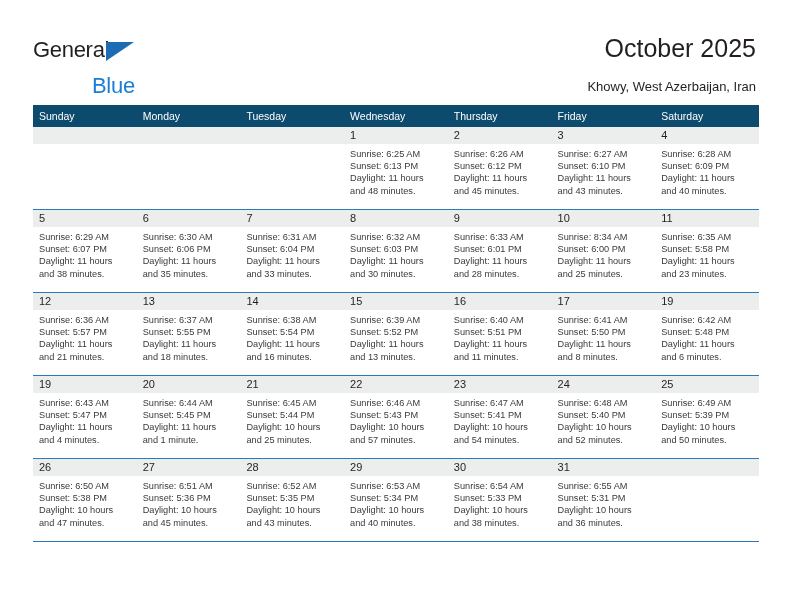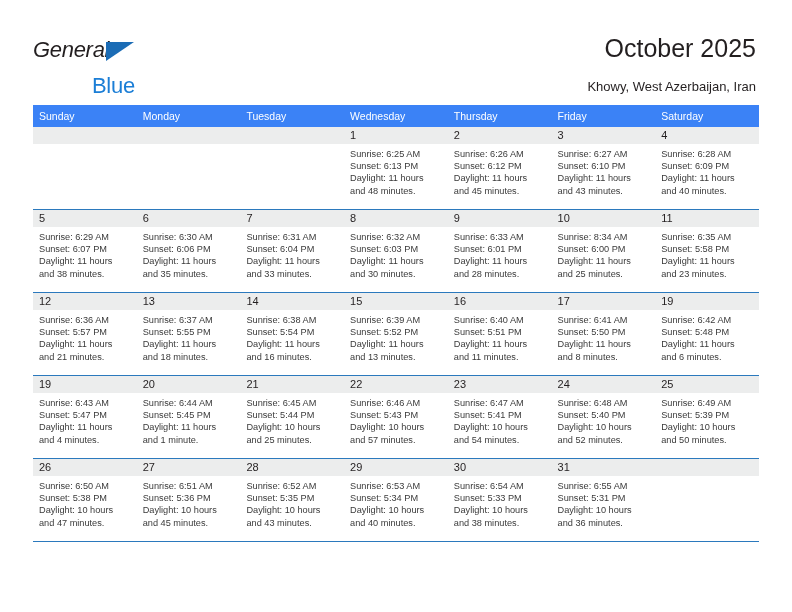--- a/index.html
+++ b/index.html
@@ -37,21 +37,20 @@
     height: 46px;
   }
   .logo-general {
     position: absolute;
     left: 0;
     top: 0;
     font-size: 22px;
     letter-spacing: -0.3px;
     color: #231f20;
     font-family: "Liberation Sans", sans-serif;
-    font-style: italic;
   }
   .logo-tri {
     position: absolute;
     left: 73px;
     top: 5px;
     width: 0;
     height: 0;
     border-left: 28px solid #1b6cb5;
     border-bottom: 19px solid transparent;
   }
@@ -92,21 +91,21 @@
     left: 33px;
     top: 105px;
     width: 726px;
   }
   .cal-table {
     width: 726px;
     border-collapse: collapse;
     table-layout: fixed;
   }
   .cal-table th {
-    background: #3b82f6;
+    background: #0c4a6e;
     color: #ffffff;
     font-size: 10.5px;
     font-weight: normal;
     text-align: left;
     padding: 5px 0 5px 6px;
     height: 11px;
     font-family: "Liberation Sans", sans-serif;
   }
   .cal-table td {
     vertical-align: top;

